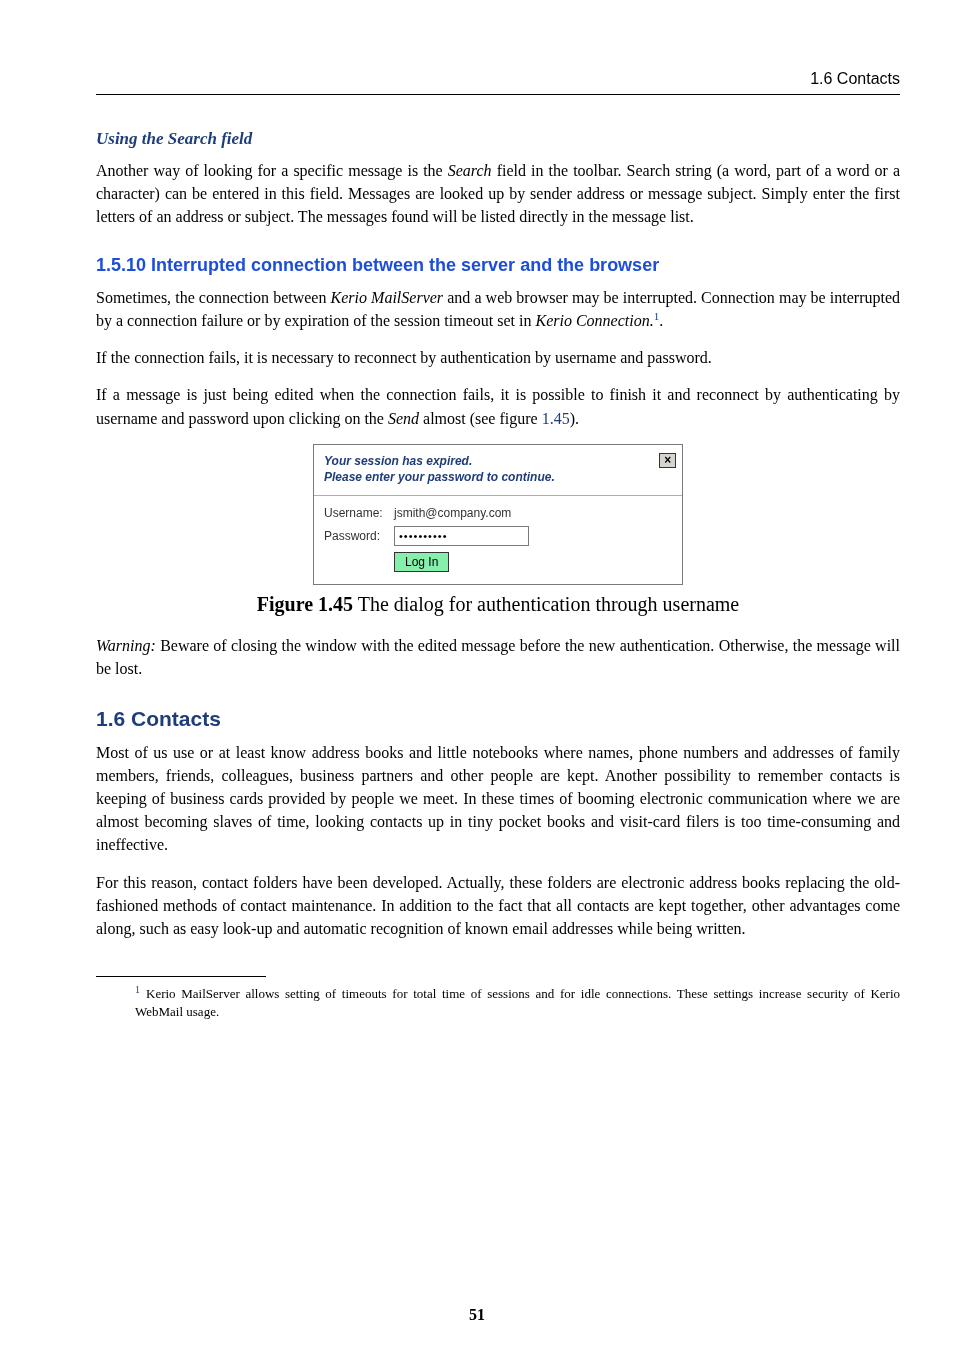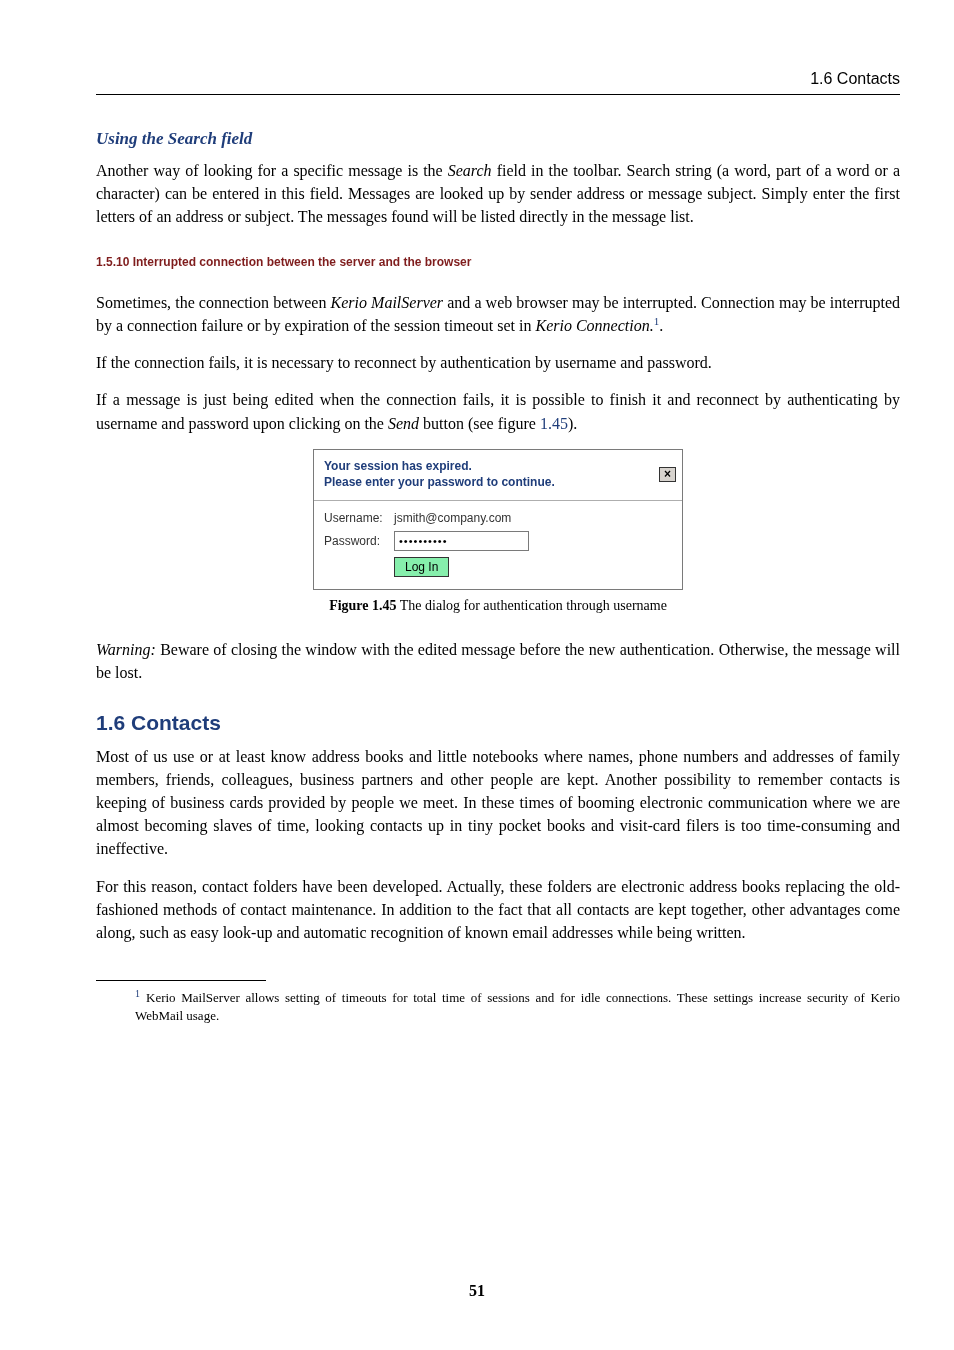--- a/index.html
+++ b/index.html
@@ -28,23 +28,23 @@
     font-family: Liberation Serif, serif;
     font-weight: bold;
     font-style: italic;
     color: #1f3d7a;
     font-size: 17px;
     margin: 0 0 10px 0;
   }
   .h3b {
     font-family: "Trebuchet MS", "Lucida Sans", sans-serif;
     font-weight: bold;
-    color: #7f1d1d;
-    font-size: 12px;
-    margin: 26px 0 22px 0;
+    color: #1d4ed8;
+    font-size: 18px;
+    margin: 26px 0 10px 0;
   }
   .h2 {
     font-family: "Trebuchet MS", "Lucida Sans", sans-serif;
     font-weight: bold;
     color: #1f3d7a;
     font-size: 21px;
     margin: 26px 0 10px 0;
   }
   .para {
     font-size: 16px;
@@ -66,23 +66,24 @@
   }
   .dialog {
     width: 370px;
     border: 1px solid #7a7a7a;
     font-family: Tahoma, Verdana, sans-serif;
     font-size: 12px;
     background: #fff;
   }
   .dialog-head {
     display: flex;
-    align-items: center;
+    align-items: flex-start;
     padding: 8px 6px 10px 10px;
     border-bottom: 1px solid #aeaeae;
+    font-style: italic;
   }
   .dialog-head-text {
     flex: 1;
     color: #1f3d7a;
     font-weight: bold;
     line-height: 1.35;
   }
   .close-btn {
     width: 17px;
     height: 15px;
@@ -124,22 +125,22 @@
   }
   .login-btn {
     border: 1px solid #333;
     background: #86efac;
     font-family: Tahoma, sans-serif;
     font-size: 12px;
     padding: 2px 10px;
   }
   .caption {
     text-align: center;
-    font-size: 14px;
-    margin: 8px 0 24px 0;
+    font-size: 20px;
+    margin: 8px 0 18px 0;
   }
   .caption b { font-weight: bold; }
   .footnote-rule {
     width: 170px;
     border: none;
     border-top: 1px solid #000;
     margin: 36px 0 6px 0;
   }
   .footnote {
     font-size: 13px;
@@ -148,21 +149,21 @@
     margin-left: 39px;
   }
   .footnote .fn-num {
     color: #1f3d7a;
     font-size: 10px;
     vertical-align: super;
     margin-right: 6px;
   }
   .page-num {
     position: absolute;
-    bottom: 50px;
+    bottom: 26px;
     left: 0;
     width: 954px;
     text-align: center;
     font-weight: bold;
     font-size: 16px;
   }
 </style>
 </head>
 <body>
 
@@ -174,21 +175,21 @@
   <p class="para">
     <span>Another way of looking for a specific message is the </span><span class="ital">Search</span><span> field in the toolbar. Search string (a word, part of a word or a character) can be entered in this field. Messages are looked up by sender address or message subject. Simply enter the first letters of an address or subject. The messages found will be listed directly in the message list.</span>
   </p>
 
   <div class="h3b">1.5.10  Interrupted connection between the server and the browser</div>
   <p class="para">
     <span>Sometimes, the connection between </span><span class="ital">Kerio MailServer</span><span> and a web browser may be interrupted. Connection may be interrupted by a connection failure or by expiration of the session timeout set in </span><span class="ital">Kerio Connection.</span><span class="sup-link">1</span><span>.</span>
   </p>
   <p class="para">If the connection fails, it is necessary to reconnect by authentication by username and password.</p>
   <p class="para">
-    <span>If a message is just being edited when the connection fails, it is possible to finish it and reconnect by authenticating by username and password upon clicking on the </span><span class="ital">Send</span><span> button (see figure </span><span class="fig-link">1.45</span><span>).</span>
+    <span>If a message is just being edited when the connection fails, it is possible to finish it and reconnect by authenticating by username and password upon clicking on the </span><span class="ital">Send</span><span> almost (see figure </span><span class="fig-link">1.45</span><span>).</span>
   </p>
 
   <div class="figure-wrap">
     <div class="dialog">
       <div class="dialog-head">
         <div class="dialog-head-text">
           <span>Your session has expired.</span><br>
           <span>Please enter your password to continue.</span>
         </div>
         <div class="close-btn">

